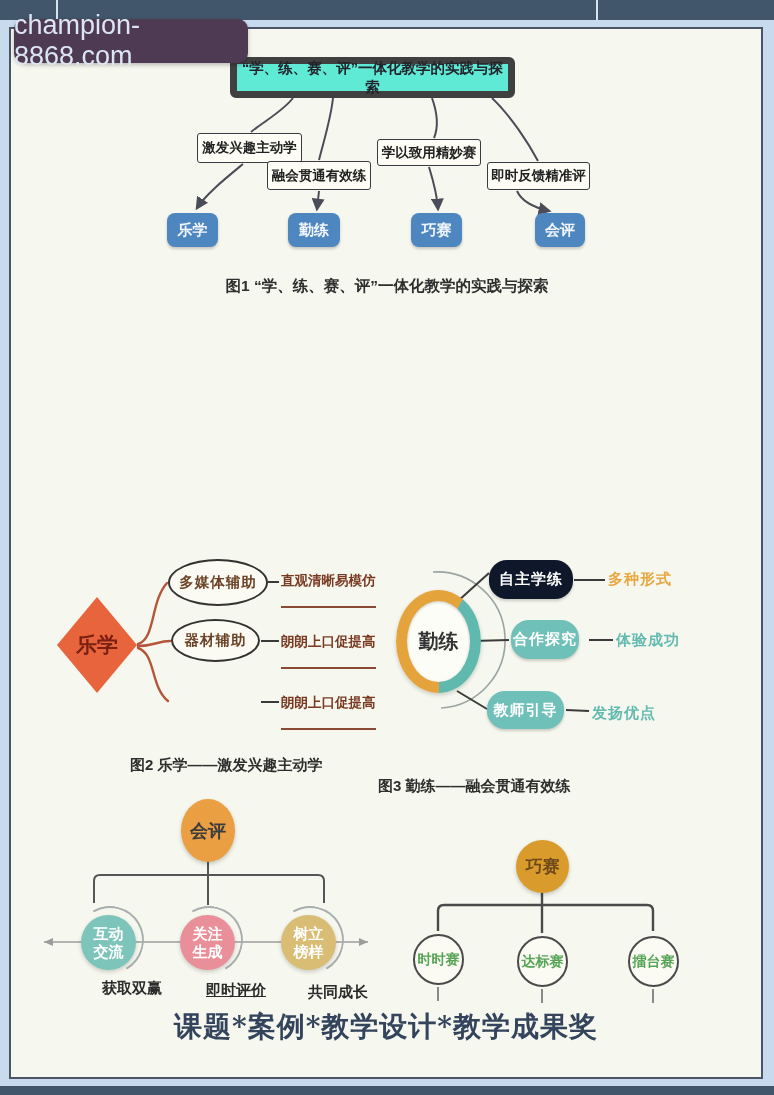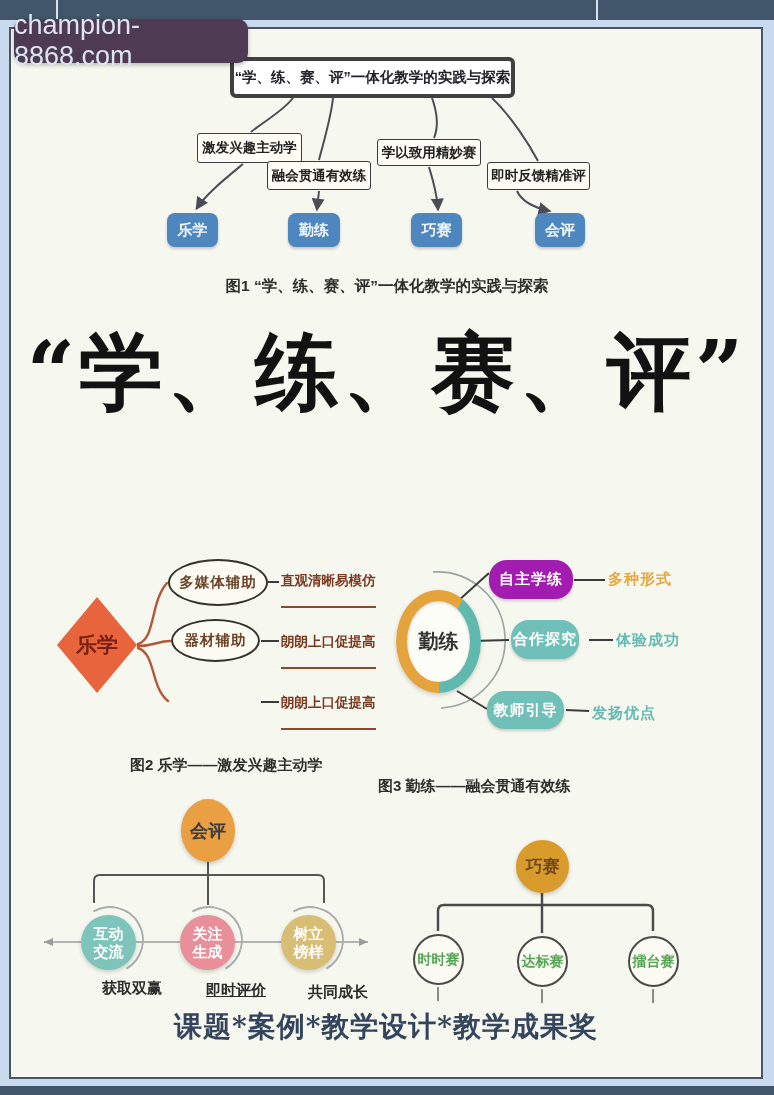--- a/index.html
+++ b/index.html
@@ -10,21 +10,21 @@
   .bottombar{position:absolute;left:0;top:1086px;width:774px;height:9px;background:#41566b;z-index:3;}
   .paper{position:absolute;left:9px;top:27px;width:754px;height:1052px;box-sizing:border-box;
          background:#f6f7ee;border:2px solid #4c5566;z-index:0;}
   .banner{position:absolute;left:14px;top:19px;width:234px;height:44px;background:#4e3a52;
           border-radius:10px;color:#dce6f3;font-size:27px;display:flex;align-items:center;
           justify-content:center;z-index:5;box-shadow:0 2px 4px rgba(0,0,0,.25);}
   svg.lines{position:absolute;left:0;top:0;z-index:1;pointer-events:none;}
   .el{position:absolute;z-index:2;box-sizing:border-box;}
   .ctr{display:flex;align-items:center;justify-content:center;text-align:center;}
   
-  .rootbox{background:#ffffff;border:4px solid #404040;border-radius:6px;color:#23232c;
+  .rootbox{background:#5eead4;border:7px solid #404040;border-radius:6px;color:#23232c;
            font-weight:700;font-size:14.5px;}
   .subbox{background:#fdfdf6;border:1.5px solid #3a3a42;border-radius:3px;color:#222;
           font-weight:700;font-size:13.5px;}
   .bluenode{background:#4e86c0;border-radius:8px;color:#f2f6fb;font-weight:700;font-size:15px;
             box-shadow:0 2px 3px rgba(0,0,0,.2);}
   .figcap{font-weight:700;font-size:15.5px;color:#2e2e2e;}
   
   .title{width:774px;text-align:center;color:#121212;font-family:"DejaVu Serif","Liberation Serif",serif;
          font-weight:700;}
   
@@ -35,21 +35,21 @@
   .udesc{font-weight:700;font-size:13.5px;color:#7a3a22;border-bottom:2px solid #8a4a32;
          padding-bottom:16px;white-space:nowrap;}
   
   .ring{border-radius:50%;background:conic-gradient(from 30deg,#5fb9af 0deg 150deg,#e5a33c 150deg 360deg);
         box-shadow:0 2px 4px rgba(0,0,0,.18);}
   .ring-inner{position:absolute;left:11px;top:11px;right:11px;bottom:11px;background:#fdfdf8;
               border-radius:50%;display:flex;align-items:center;justify-content:center;
               color:#333;font-weight:700;font-size:20px;box-shadow:inset 0 1px 3px rgba(0,0,0,.2);}
   .pill{border-radius:18px;color:#ffffff;font-weight:700;font-size:15px;letter-spacing:1px;
         box-shadow:0 2px 3px rgba(0,0,0,.18);}
-  .pill.gold{background:#a21caf;} .pill.teal{background:#6fc0b8;}
+  .pill.gold{background:#0f172a;} .pill.teal{background:#6fc0b8;}
   .sidelabel{font-weight:700;font-size:15px;white-space:nowrap;letter-spacing:1px;}
   .sidelabel.gold{color:#e8a63e;} .sidelabel.teal{color:#63bab1;}
   
   .topcircle{border-radius:50%;background:#eb9f43;color:#3d3d3d;font-weight:700;font-size:18px;
              box-shadow:0 2px 4px rgba(0,0,0,.2);}
   .c4{border-radius:50%;color:#fff;font-weight:700;font-size:15px;line-height:1.15;
       display:flex;flex-direction:column;align-items:center;justify-content:center;
       box-shadow:0 2px 4px rgba(0,0,0,.18);}
   .c4.teal{background:#7dc5bb;} .c4.pink{background:#e98f9a;} .c4.tan{background:#d9bd74;}
   .cres{border:2px solid transparent;border-top-color:#a8aeae;border-right-color:#a8aeae;
@@ -158,21 +158,20 @@
     <span>勤练</span>
   </div>
   <div class="el ctr bluenode" style="left:411px;top:213px;width:51px;height:34px;">
     <span>巧赛</span>
   </div>
   <div class="el ctr bluenode" style="left:535px;top:213px;width:50px;height:34px;">
     <span>会评</span>
   </div>
   <div class="el figcap" style="left:40px;top:276px;width:694px;text-align:center;">图1 “学、练、赛、评”一体化教学的实践与探索</div>
 
-  <div class="el title" style="left:0;top:316px;font-size:84px;letter-spacing:4px;">“学、练、赛、评”</div>
 
   <div class="el ctr diamond" style="left:57px;top:597px;width:80px;height:96px;">
     <span>乐学</span>
   </div>
   <div class="el ctr oval" style="left:168px;top:559px;width:100px;height:47px;">
     <span>多媒体辅助</span>
   </div>
   <div class="el ctr oval" style="left:171px;top:619px;width:89px;height:43px;">
     <span>器材辅助</span>
   </div>

